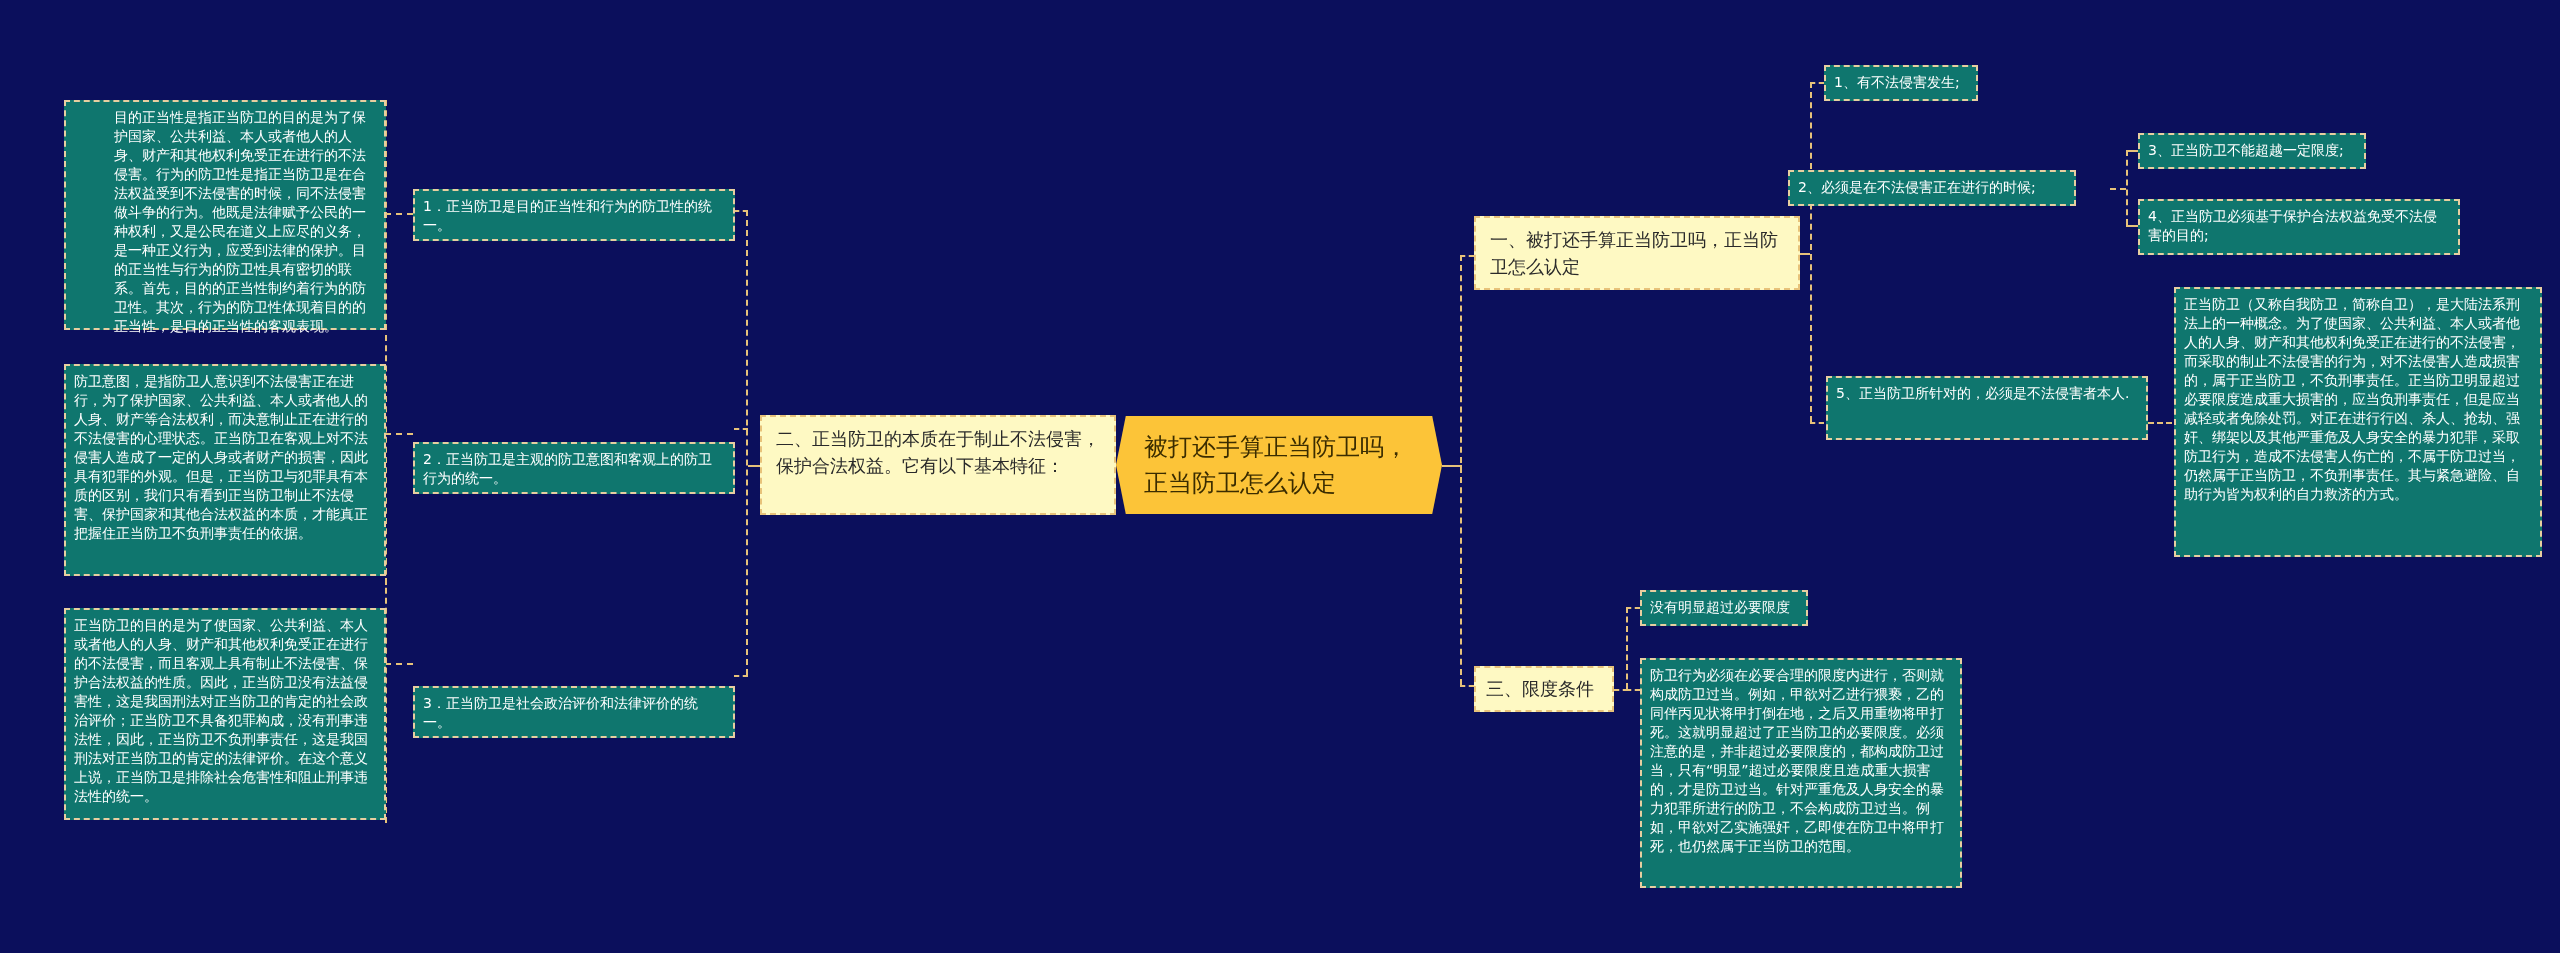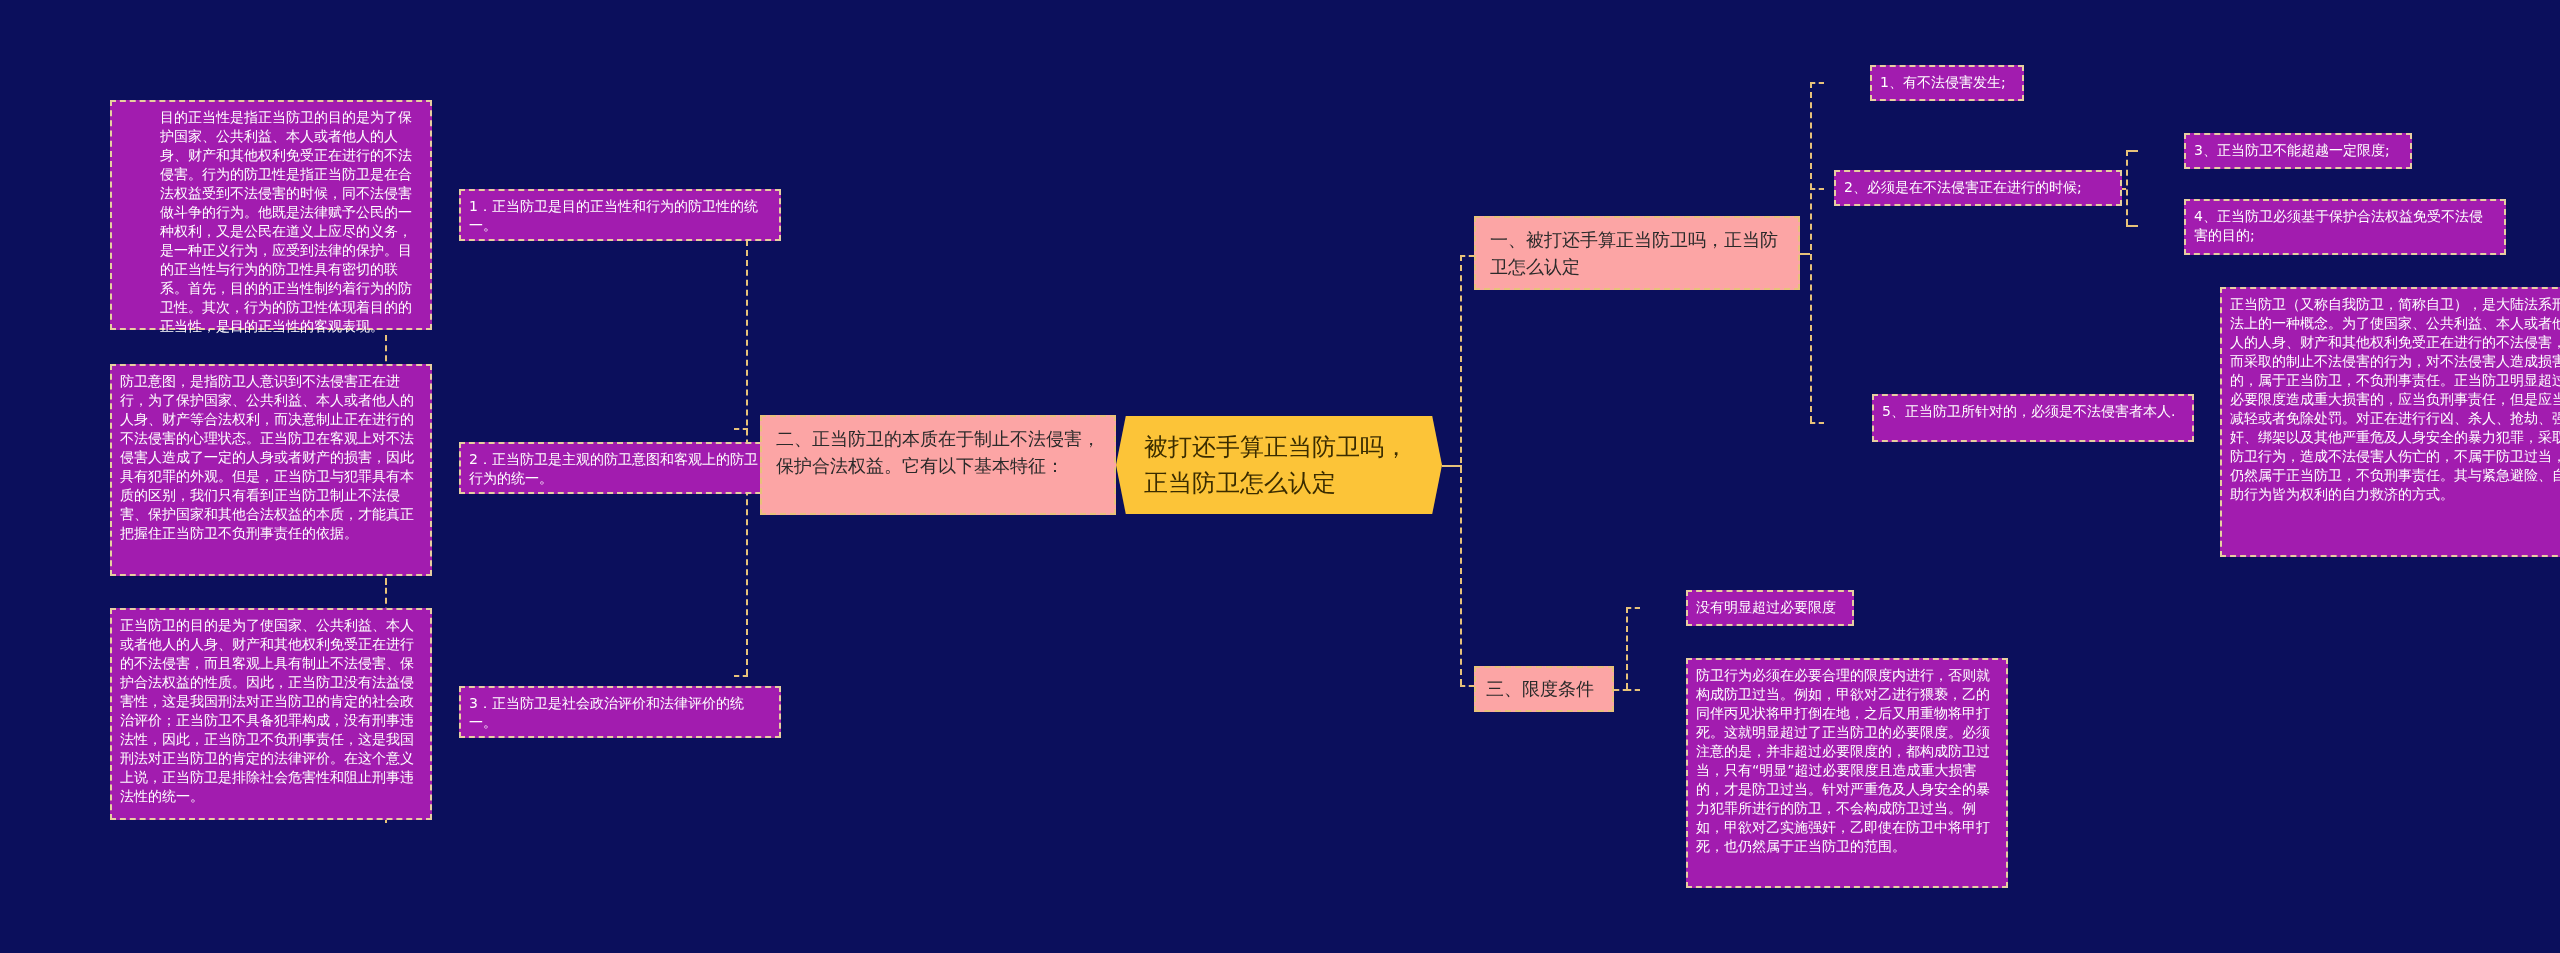--- a/index.html
+++ b/index.html
@@ -3,29 +3,28 @@
 <meta charset="utf-8">
 <style>
   html, body { margin: 0; padding: 0; }
   body {
     width: 2560px; height: 953px; position: relative; overflow: hidden;
     background: #0b0f5c;
     font-family: "DejaVu Sans", "Liberation Sans", sans-serif;
   }
   .node { position: absolute; box-sizing: border-box; }
   .leaf {
-    background: #a21caf;
+    background: #0f766e;
     border: 2px dashed #e7cfa0;
     color: #ffffff;
     font-size: 14px; line-height: 19px;
     padding: 6px 8px;
-    margin-left: 46px;
   }
   .branch {
-    background: #fca5a5;
+    background: #fef9c3;
     border: 2px dashed #e7c27a;
     color: #2a2a2a;
     font-size: 18px; line-height: 27px;
     padding: 8px 14px;
   }
   .root {
     background: #fcc438;
     color: #3a2c00;
     font-size: 24px; line-height: 36px;
     text-align: left;
@@ -115,21 +114,21 @@
 </div>
 <div class="node leaf" style="left:1788px; top:170px; width:288px; height:36px;">
   <span>2、必须是在不法侵害正在进行的时候;</span>
 </div>
 <div class="node leaf" style="left:2138px; top:133px; width:228px; height:36px;">
   <span>3、正当防卫不能超越一定限度;</span>
 </div>
 <div class="node leaf" style="left:2138px; top:199px; width:322px; height:56px;">
   <span>4、正当防卫必须基于保护合法权益免受不法侵害的目的;</span>
 </div>
-<div class="node leaf" style="left:1826px; top:394px; width:322px; height:48px;">
+<div class="node leaf" style="left:1826px; top:376px; width:322px; height:64px;">
   <span>5、正当防卫所针对的，必须是不法侵害者本人.</span>
 </div>
 <div class="node leaf" style="left:2174px; top:287px; width:368px; height:270px;">
   <span>正当防卫（又称自我防卫，简称自卫），是大陆法系刑法上的一种概念。为了使国家、公共利益、本人或者他人的人身、财产和其他权利免受正在进行的不法侵害，而采取的制止不法侵害的行为，对不法侵害人造成损害的，属于正当防卫，不负刑事责任。正当防卫明显超过必要限度造成重大损害的，应当负刑事责任，但是应当减轻或者免除处罚。对正在进行行凶、杀人、抢劫、强奸、绑架以及其他严重危及人身安全的暴力犯罪，采取防卫行为，造成不法侵害人伤亡的，不属于防卫过当，仍然属于正当防卫，不负刑事责任。其与紧急避险、自助行为皆为权利的自力救济的方式。</span>
 </div>
 
 <div class="node branch" style="left:1474px; top:666px; width:140px; height:46px; padding:7px 10px;">
   <span>三、限度条件</span>
 </div>
 <div class="node leaf" style="left:1640px; top:590px; width:168px; height:36px;">

